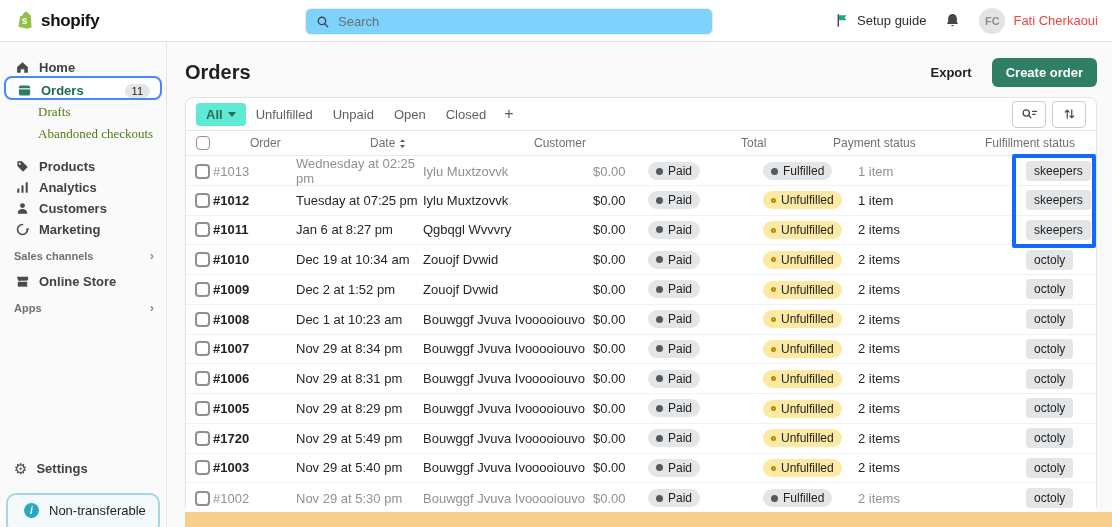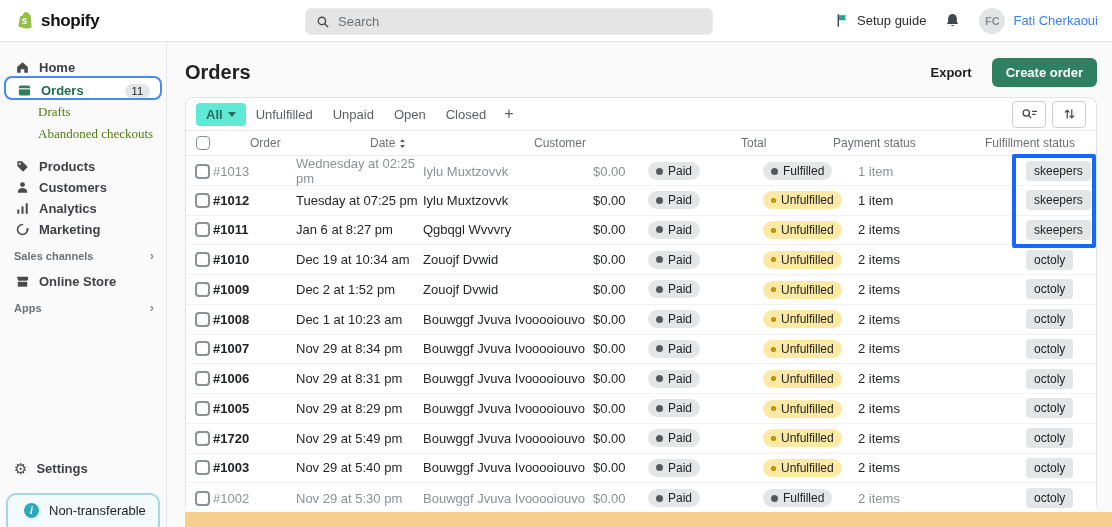--- a/index.html
+++ b/index.html
@@ -6,30 +6,30 @@
   html,body { width:1112px; height:527px; overflow:hidden;
     font-family:"Liberation Sans","DejaVu Sans",sans-serif;
     background:#fafafa; color:#202223; }
 
   
   .topbar { position:absolute; left:0; top:0; width:1112px; height:42px;
     background:#ffffff; border-bottom:1px solid #e3e3e3; display:flex; align-items:center; z-index:30; }
   .brand { display:flex; align-items:center; gap:5px; padding-left:14px; width:167px; }
   .brand-word { font-size:17px; font-weight:700; color:#111; letter-spacing:-0.3px; }
   .searchbox { position:absolute; left:305px; top:8px; width:408px; height:27px;
-    background:#e5e5e5; border:1px solid #ebebeb; border-radius:6px;
+    background:#7dd3fc; border:1px solid #ebebeb; border-radius:6px;
     display:flex; align-items:center; gap:8px; padding:0 10px; }
   .searchbox .ph { font-size:13px; color:#6b6f73; }
   .topbar-right { margin-left:auto; display:flex; align-items:center; gap:18px; padding-right:14px; }
   .setup-guide { display:flex; align-items:center; gap:7px; font-size:13px; font-weight:500; color:#2b2d2f; cursor:pointer; }
   .bell { display:flex; align-items:center; cursor:pointer; }
   .account { display:flex; align-items:center; gap:8px; cursor:pointer; }
   .avatar { width:26px; height:26px; border-radius:50%; background:#e3e4e5; color:#8a8e92;
     font-size:11px; font-weight:600; display:flex; align-items:center; justify-content:center; }
-  .account-name { font-size:13px; font-weight:500; color:#3b82f6; }
+  .account-name { font-size:13px; font-weight:500; color:#ef4444; }
 
   
   .sidebar { position:absolute; left:0; top:42px; width:167px; height:485px;
     background:#fafafa; border-right:1px solid #e5e5e5; }
   .nav { padding-top:12px; }
   .nav-item { display:flex; align-items:flex-end; gap:9px; height:21px; padding:0 10px 0 14px;
     font-size:13px; font-weight:600; color:#3f4144; cursor:pointer; }
   .nav-item .ico { width:16px; height:16px; display:flex; align-items:center; justify-content:center; flex:0 0 16px; }
   .nav-item.active { margin:1px 4px; padding-left:10px; height:24px; border:2px solid #4589ff;
     border-radius:8px; background:#fff; color:#1f6a52; }
@@ -176,35 +176,35 @@
         <svg width="15" height="15" viewBox="0 0 16 16">
             <path d="M2.5 2.5h5l6.1 6.1-5 5-6.1-6.1z" fill="#4a4a4a"></path>
             <circle cx="5.1" cy="5.1" r="1.1" fill="#fafafa"></circle>
           </svg>
       </span>
       <span class="lbl">Products</span>
     </div>
     <div class="nav-item">
       <span class="ico">
         <svg width="15" height="15" viewBox="0 0 16 16" fill="#4a4a4a">
-            <circle cx="8" cy="4.9" r="2.6"></circle>
-            <path d="M2.9 13.6a5.1 5.1 0 0 1 10.2 0z"></path>
-          </svg>
-      </span>
-      <span class="lbl">Customers</span>
-    </div>
-    <div class="nav-item">
-      <span class="ico">
-        <svg width="15" height="15" viewBox="0 0 16 16" fill="#4a4a4a">
             <rect x="2.4" y="9" width="2.2" height="4.6" rx=".6"></rect>
             <rect x="6.9" y="5.6" width="2.2" height="8" rx=".6"></rect>
             <rect x="11.4" y="2.4" width="2.2" height="11.2" rx=".6"></rect>
           </svg>
       </span>
       <span class="lbl">Analytics</span>
+    </div>
+    <div class="nav-item">
+      <span class="ico">
+        <svg width="15" height="15" viewBox="0 0 16 16" fill="#4a4a4a">
+            <circle cx="8" cy="4.9" r="2.6"></circle>
+            <path d="M2.9 13.6a5.1 5.1 0 0 1 10.2 0z"></path>
+          </svg>
+      </span>
+      <span class="lbl">Customers</span>
     </div>
     <div class="nav-item">
       <span class="ico">
         <svg width="15" height="15" viewBox="0 0 16 16">
             <path d="M13.3 8A5.3 5.3 0 1 1 8 2.7" fill="none" stroke="#4a4a4a" stroke-width="1.7" stroke-linecap="round"></path>
             <path d="M11.5 7h3.6l-1.8 2.8z" fill="#4a4a4a"></path>
           </svg>
       </span>
       <span class="lbl">Marketing</span>
     </div>

